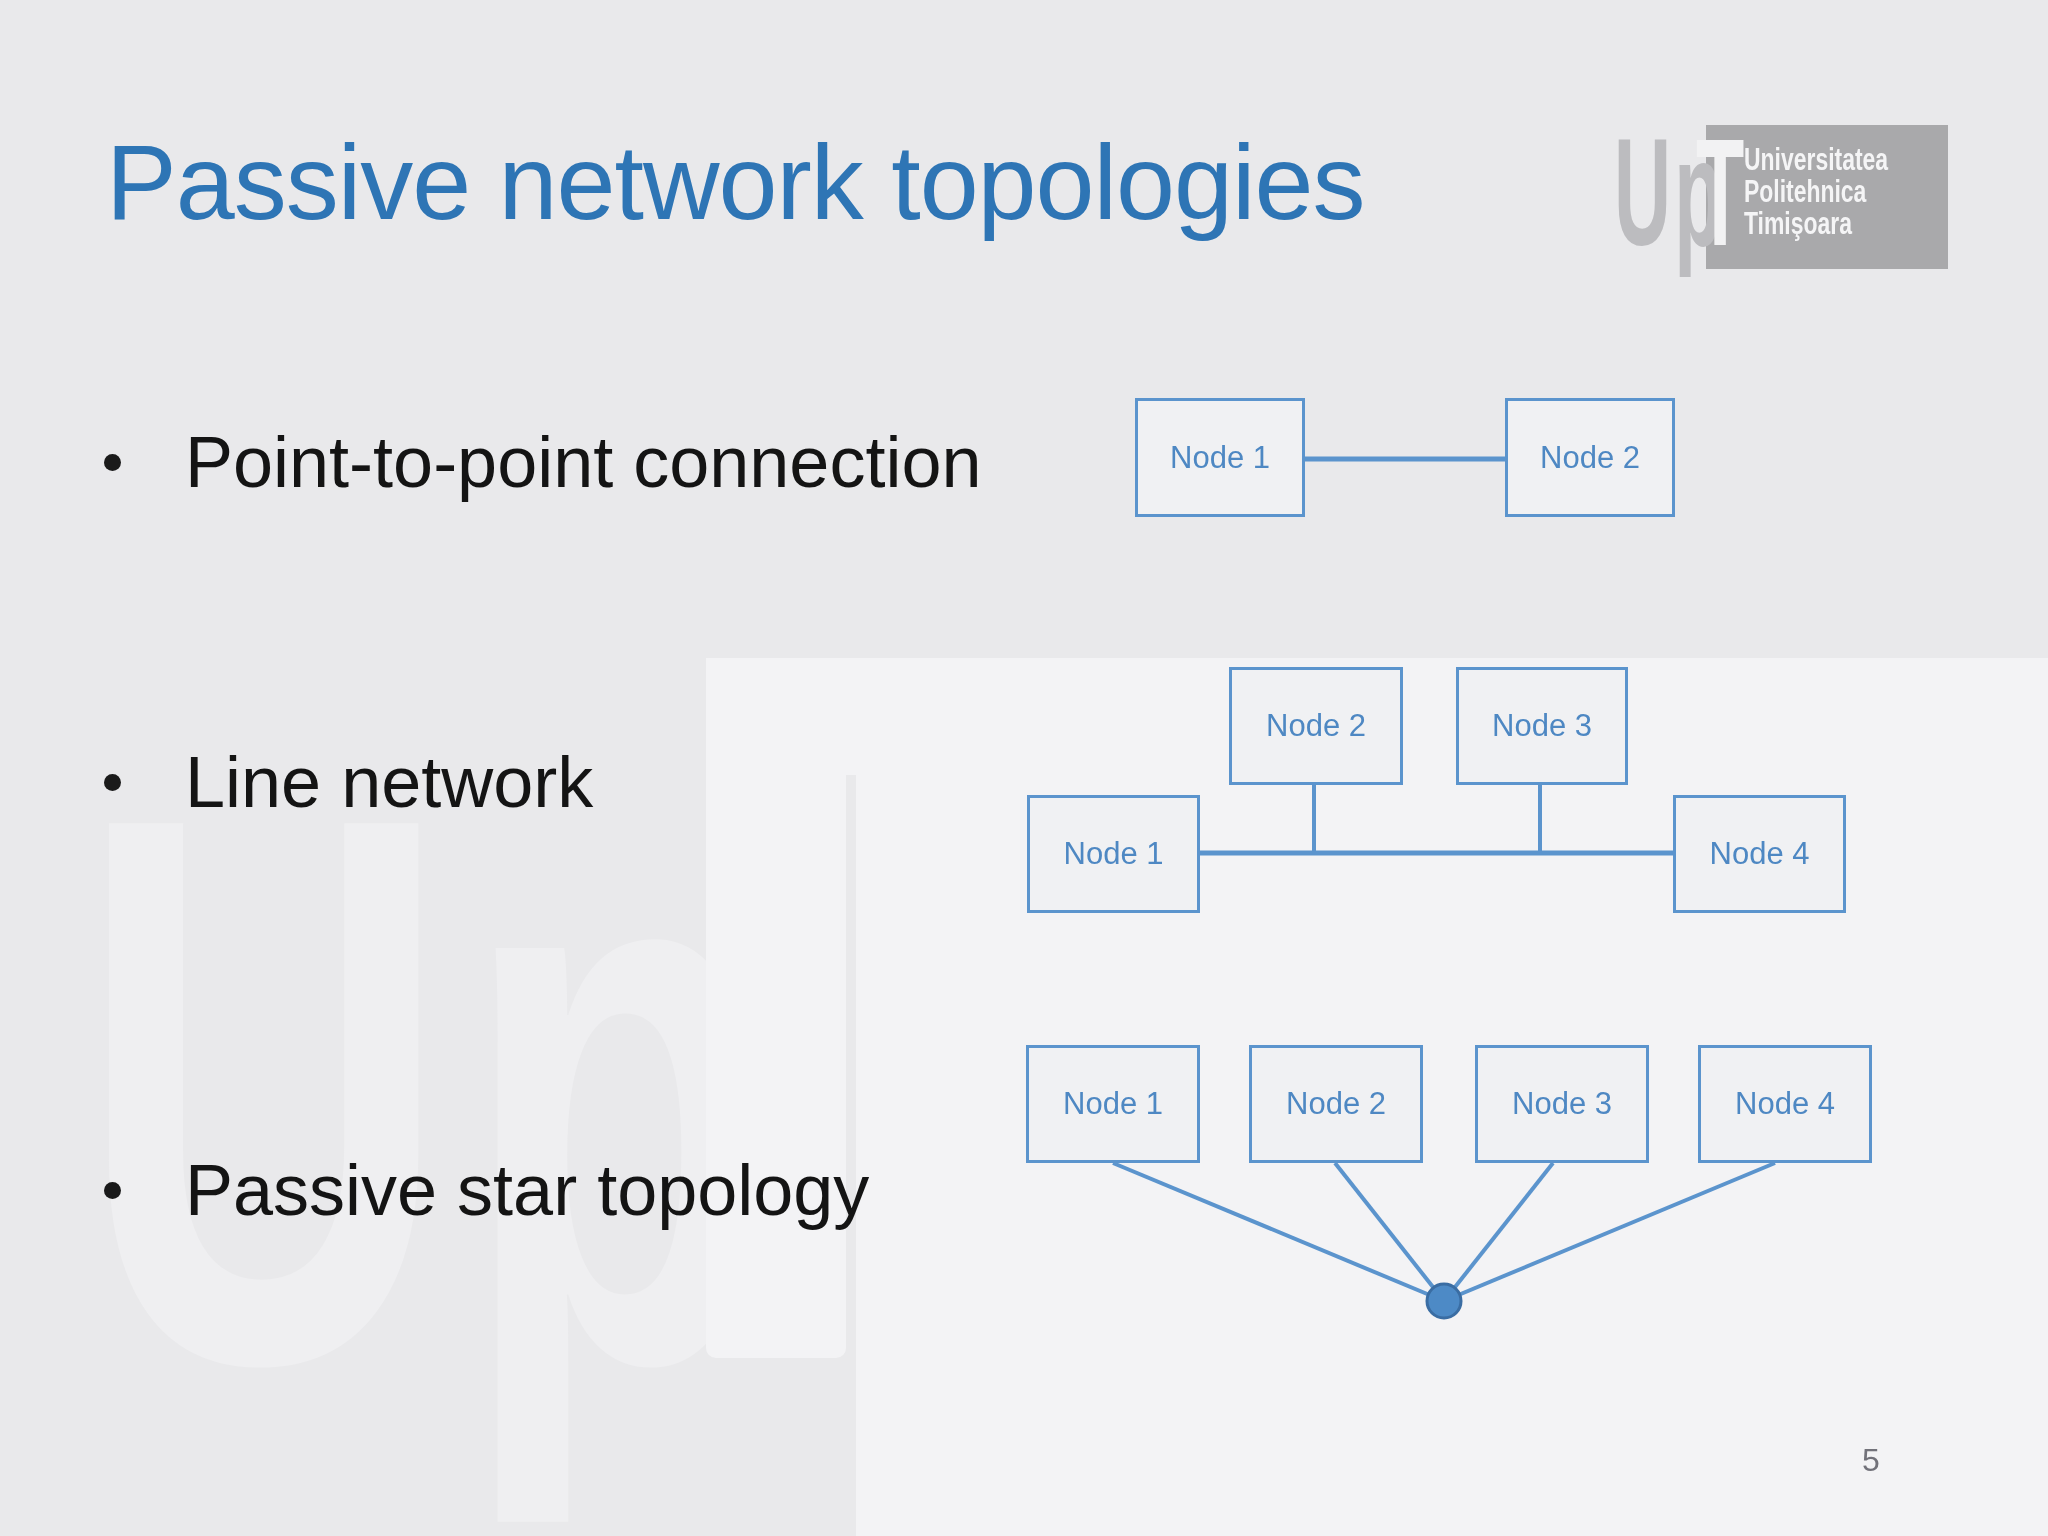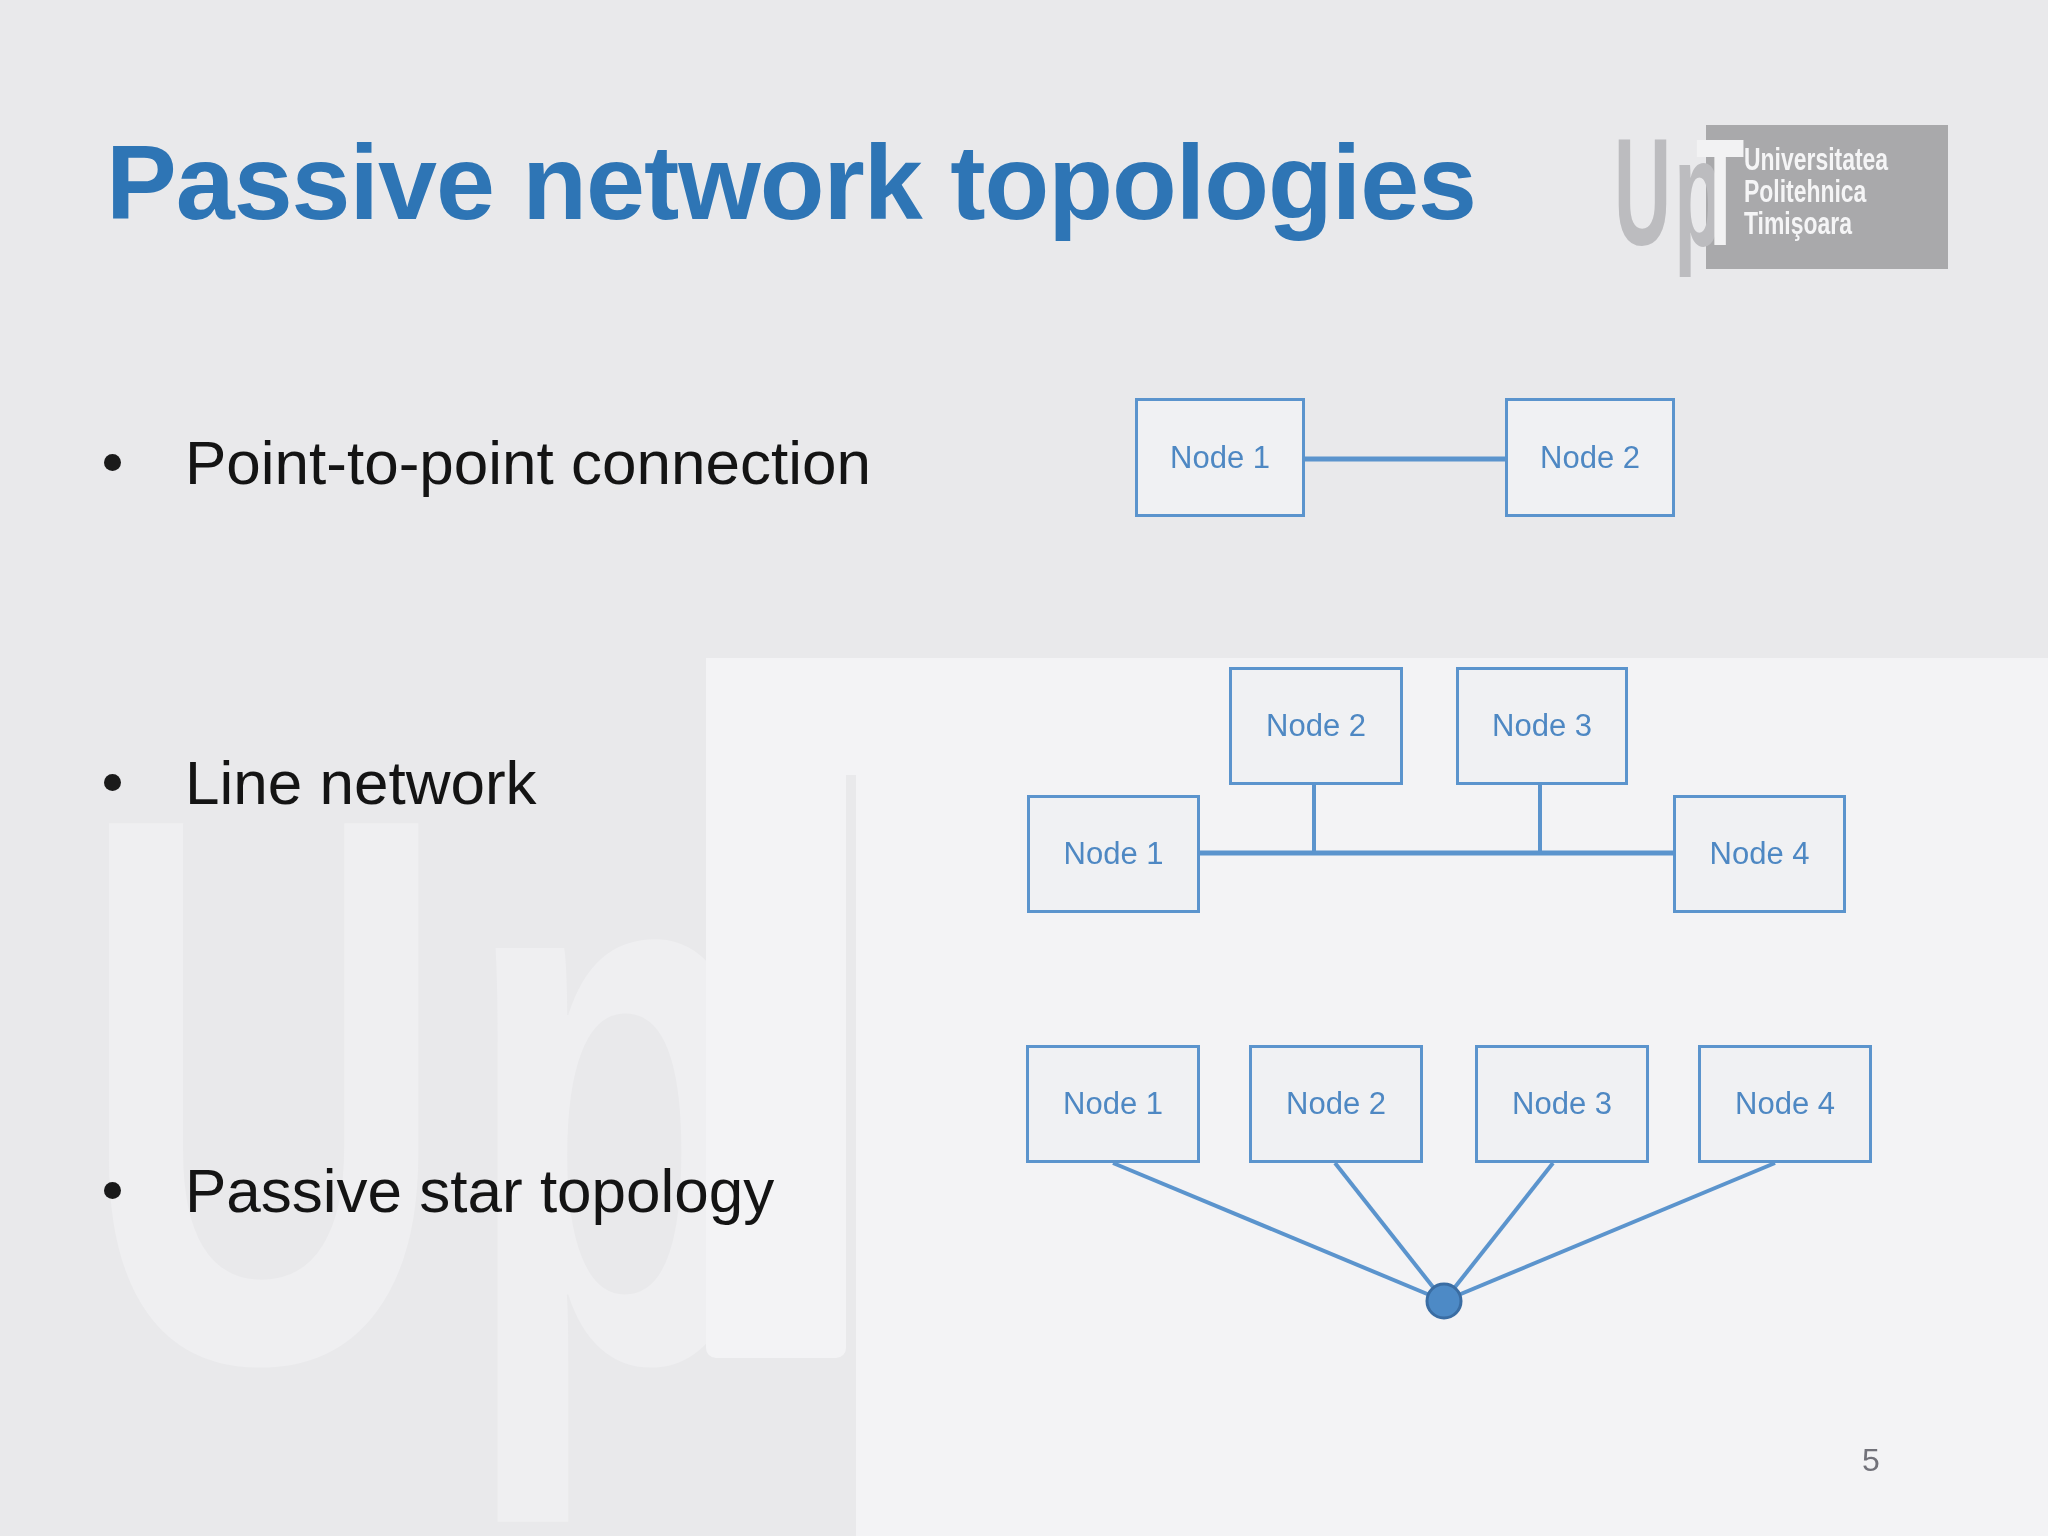--- a/index.html
+++ b/index.html
@@ -15,21 +15,21 @@
     color:#efeff1;transform:scaleX(0.66);transform-origin:left top;
     letter-spacing:18px;white-space:nowrap;user-select:none;
   }
   .wm-tbar-top{position:absolute;left:706px;top:658px;width:424px;height:117px;background:#f3f3f5;z-index:1;}
   .wm-tbar-stem{position:absolute;left:706px;top:658px;width:140px;height:700px;background:#f3f3f5;z-index:1;border-bottom-left-radius:10px;border-bottom-right-radius:10px;}
   .bg-panel{position:absolute;left:856px;top:658px;width:1192px;height:878px;background:#f3f3f5;z-index:1;}
 
   
   .slide-title{
     position:absolute;left:106px;top:122px;z-index:5;
-    font-size:106px;font-weight:700;color:#2e75b5;letter-spacing:-1px;
+    font-size:106px;font-weight:400;color:#2e75b5;letter-spacing:-1px;
     white-space:nowrap;
   }
   .logo{position:absolute;left:1600px;top:100px;width:448px;height:190px;z-index:6;}
   .logo-box{position:absolute;left:106px;top:25px;width:242px;height:144px;background:#a9a9ab;}
   .logo-up{
     position:absolute;left:14px;top:16px;font-size:152px;font-weight:bold;line-height:1;
     color:#bcbcbf;transform:scaleX(0.52);transform-origin:left top;letter-spacing:6px;
   }
   .logo-t{
     position:absolute;left:96px;top:16px;font-size:152px;font-weight:bold;line-height:1;
@@ -37,21 +37,21 @@
   }
   .logo-lines{position:absolute;left:144px;top:44px;}
   .logo-line{
     font-size:31px;font-weight:bold;line-height:32px;color:#f5f5f6;
     transform:scaleX(0.74);transform-origin:left center;white-space:nowrap;
   }
 
   
   .bullet-row{position:absolute;left:104px;display:flex;align-items:center;height:76px;z-index:5;}
   .bullet-dot{width:17px;height:17px;border-radius:50%;background:#1a1a1a;flex:0 0 auto;}
-  .bullet-label{margin-left:64px;font-size:62px;color:#141414;white-space:nowrap;}
+  .bullet-label{margin-left:64px;font-size:72px;color:#141414;white-space:nowrap;}
   .b1{top:424px;} .b2{top:744px;} .b3{top:1152px;}
 
   
   .connector-svg{position:absolute;left:0;top:0;width:2048px;height:1536px;z-index:2;}
   .node{
     position:absolute;box-sizing:border-box;z-index:3;
     background:#f0f1f3;border:3px solid #5b94cd;
     display:flex;align-items:center;justify-content:center;
     font-size:31px;font-weight:normal;color:#4e88c3;white-space:nowrap;
   }

